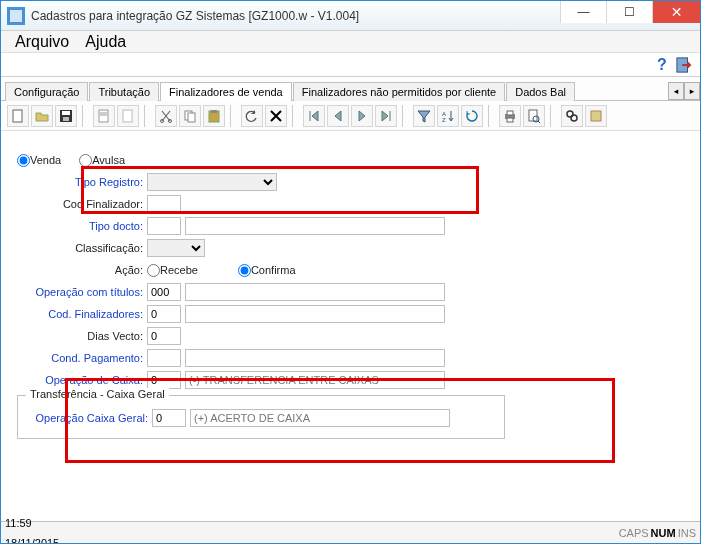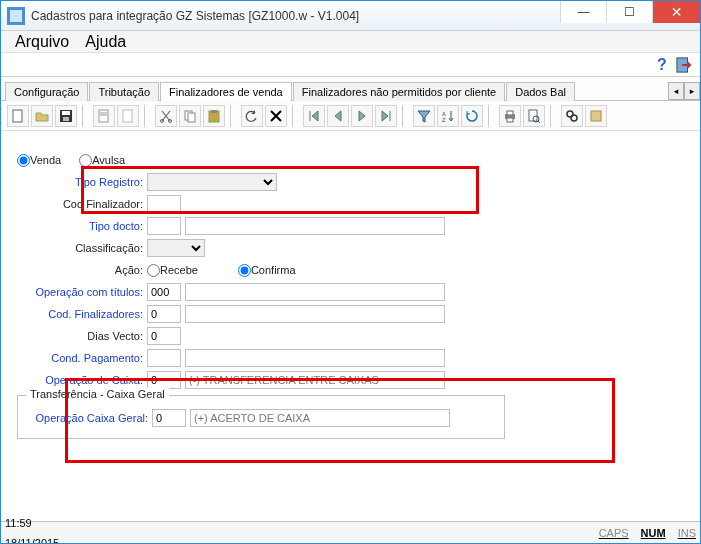--- a/index.html
+++ b/index.html
@@ -43,21 +43,21 @@
   
   .hl { position:absolute; border:3px solid #e00000; pointer-events:none; }
   .hl1 { left:80px; top:165px; width:398px; height:48px; }
   .hl2 { left:64px; top:377px; width:550px; height:85px; }
   
   .fs { border:1px solid #c0c0c0; margin-top:4px; padding:12px 10px 10px; position:relative; }
   .fs .legend { position:absolute; top:-8px; left:8px; background:#fff; padding:0 4px; font-size:11px; color:#222; }
   
   .statusbar { position:absolute; left:0; right:0; bottom:0; height:22px; border-top:1px solid #c0c0c0; display:flex; align-items:center; font-size:11px; padding:0 4px; background:#f5f5f5; }
   .statusbar .sleft { display:flex; gap:8px;flex-direction:column; }
-  .statusbar .sright { margin-left:auto; display:flex; gap:12px;text-decoration:underline; }
+  .statusbar .sright { margin-left:auto; display:flex; gap:2px; }
   .statusbar .ind.strong { color:#000; font-weight:bold; }
   .statusbar .ind.dim { color:#888; }
 </style>
 </head>
 <body>
 
 <div class="titlebar">
   <div class="appicon"></div>
   <div class="title">Cadastros para integração GZ Sistemas [GZ1000.w - V1.004]</div>
   <div class="winbtns">

